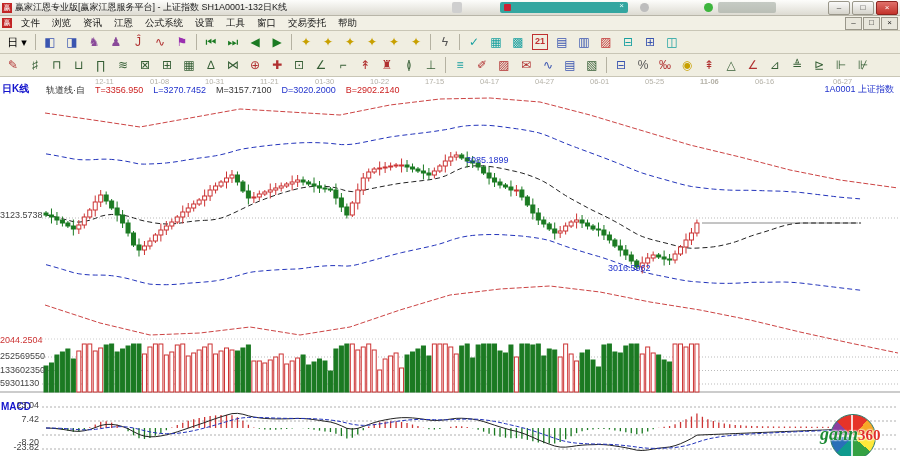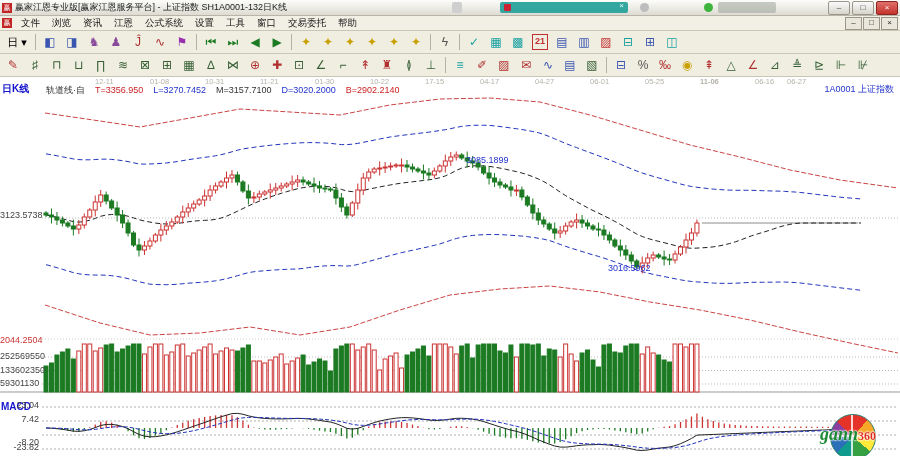--- a/index.html
+++ b/index.html
@@ -56,21 +56,21 @@
     border:1px solid #2a7a6a;
     background:conic-gradient(#e63329 0 40deg,#f7a828 40deg 85deg,#ffe93a 85deg 130deg,
       #35a143 130deg 180deg,#0f9b8e 180deg 225deg,#2a6fb8 225deg 268deg,
       #8a3fa0 268deg 315deg,#e63329 315deg 360deg);}
   .wheel:after{content:"";position:absolute;left:20px;top:0;width:2px;height:44px;background:rgba(255,255,255,.8);}
   .wheel:before{content:"";position:absolute;left:0;top:20px;width:44px;height:2px;background:rgba(255,255,255,.8);}
   .logotext{position:absolute;left:2px;top:13px;white-space:nowrap;
     text-shadow:0 0 2px #fff,0 0 2px #fff,0 0 2px #fff;}
   .lg-gann{font-family:"Liberation Serif","DejaVu Serif",serif;font-style:italic;font-weight:bold;
     font-size:18px;color:#1c8a34;}
-  .lg-360{font-family:"Liberation Serif","DejaVu Serif",serif;font-weight:bold;font-size:12px;color:#e03028;}
+  .lg-360{font-family:"Liberation Serif","DejaVu Serif",serif;font-weight:bold;font-size:15px;color:#e03028;}
 </style>
 </head>
 <body>
 
 <div class="titlebar">
   <div class="appicon">赢</div>
   <div class="title-text">赢家江恩专业版[赢家江恩服务平台] - 上证指数  SH1A0001-132日K线</div>
   <div class="tb-art art-g1"></div>
   <div class="tb-art art-teal">
       <span class="dot"></span>
@@ -737,21 +737,21 @@
       <span class="lbl datelbl" style="left: 260px;">11-21</span>
       <span class="lbl datelbl" style="left: 315px;">01-30</span>
       <span class="lbl datelbl" style="left: 370px;">10-22</span>
       <span class="lbl datelbl" style="left: 425px;">17-15</span>
       <span class="lbl datelbl" style="left: 480px;">04-17</span>
       <span class="lbl datelbl" style="left: 535px;">04-27</span>
       <span class="lbl datelbl" style="left: 590px;">06-01</span>
       <span class="lbl datelbl" style="left: 645px;">05-25</span>
       <span class="lbl datelbl" style="left: 700px; font-weight: bold;">11-06</span>
       <span class="lbl datelbl" style="left: 755px;">06-16</span>
-      <span class="lbl datelbl" style="left: 770px; padding-left: 17px;">06-27</span>
+      <span class="lbl datelbl" style="left: 816px; padding-left: 17px;">06-27</span>
     </div>
 
   <div class="lbl period">日K线</div>
   <div class="indrow">
     <span>轨道线·自</span><span id="ind-values"><span style="color: rgb(204, 34, 34);">T=3356.950</span><span style="color: rgb(34, 51, 204);">L=3270.7452</span><span style="color: rgb(51, 51, 51);">M=3157.7100</span><span style="color: rgb(34, 51, 204);">D=3020.2000</span><span style="color: rgb(204, 34, 34);">B=2902.2140</span></span>
   </div>
   <div class="lbl corner">1A0001 上证指数</div>
 
   <div class="lbl axlbl" style="top:133px;">3123.5738</div>
   <div class="lbl axlbl" style="top:258px;color:#cc3333;">2044.2504</div>

